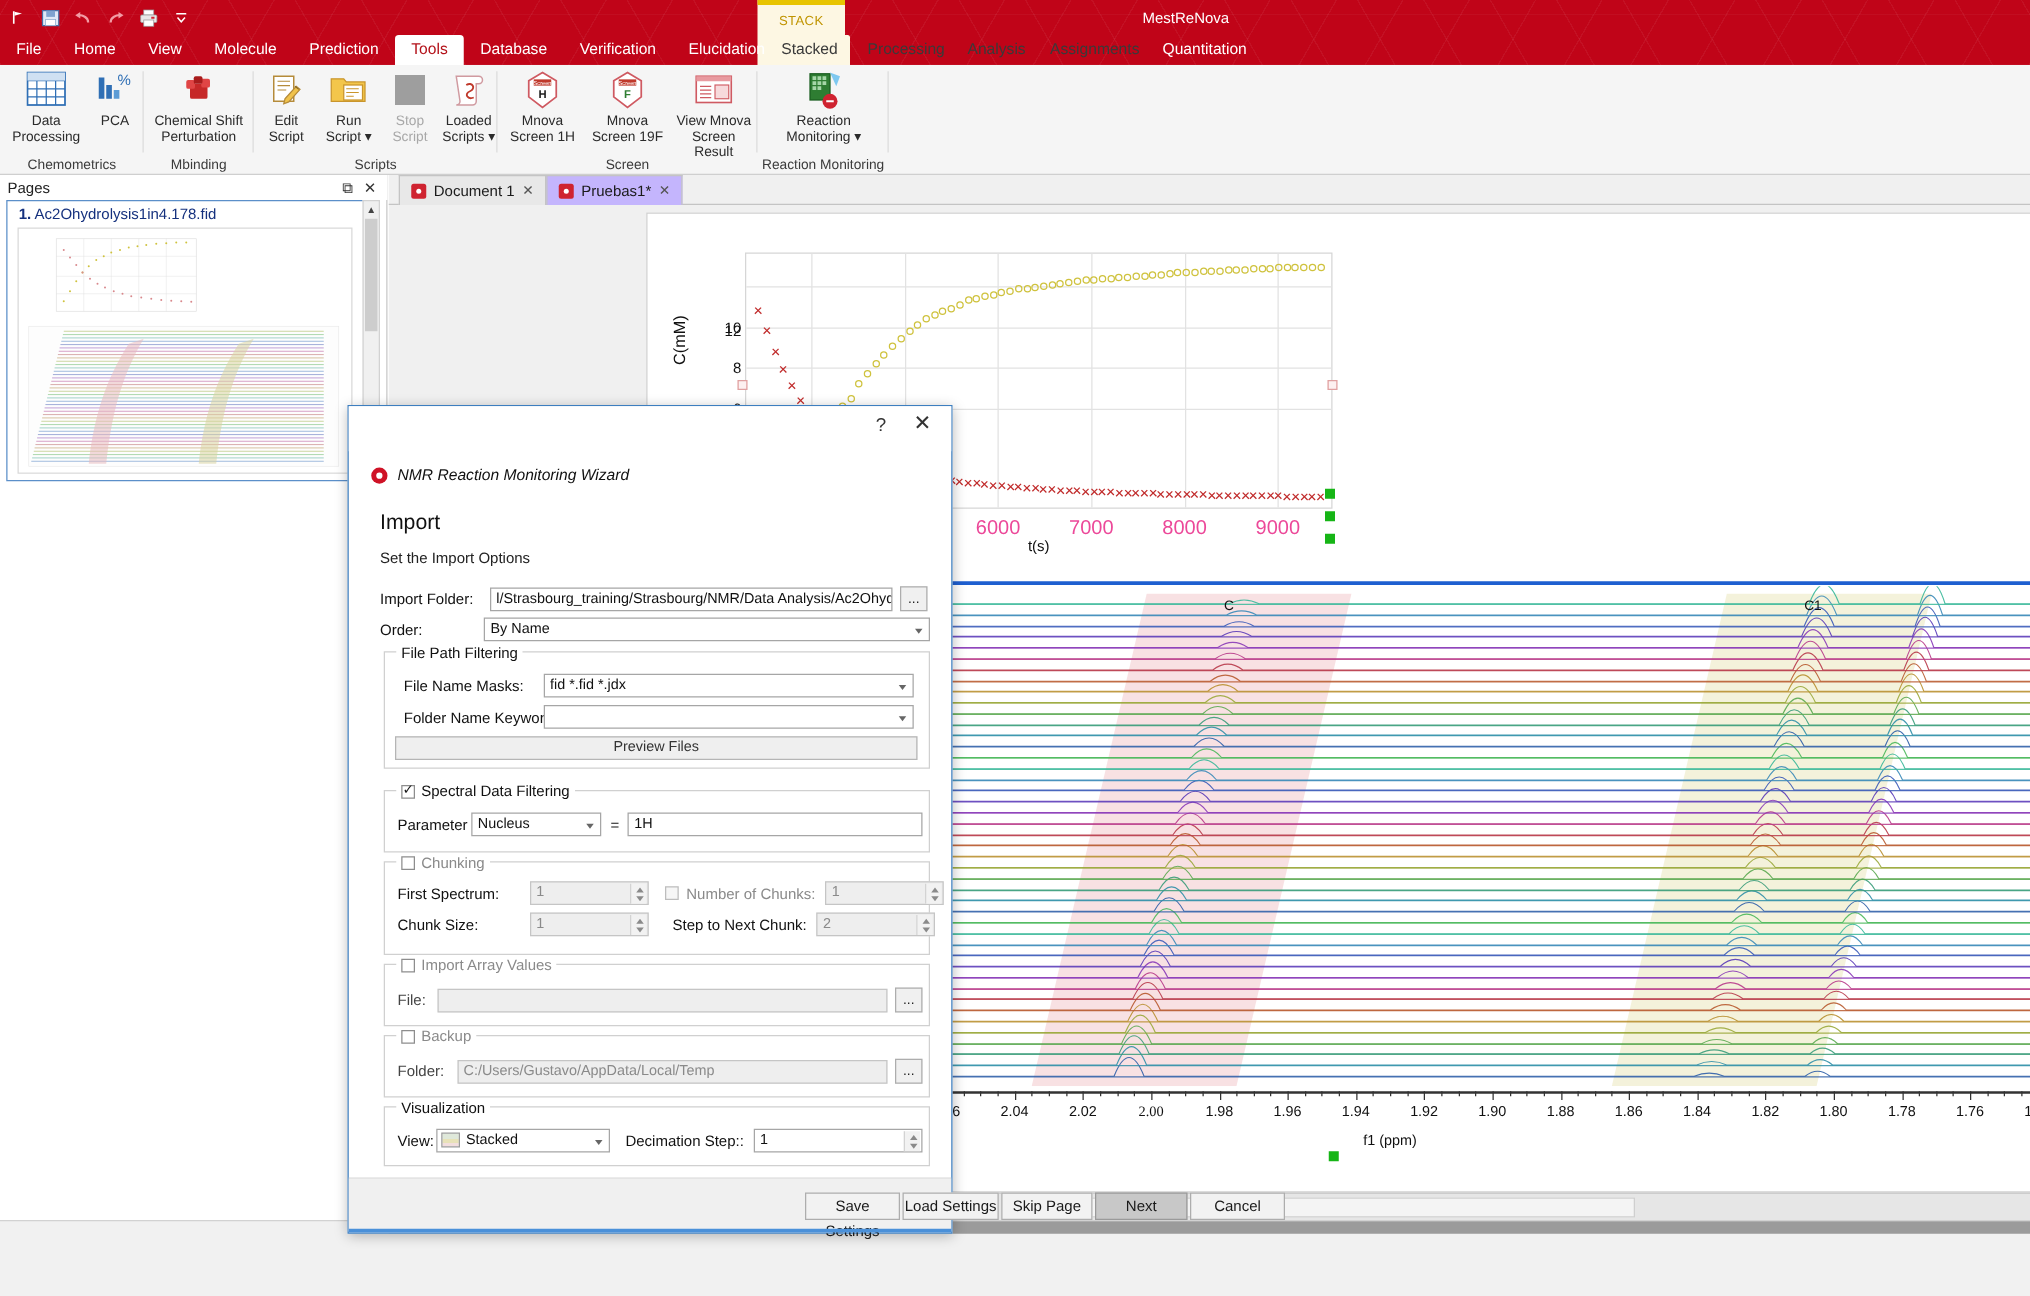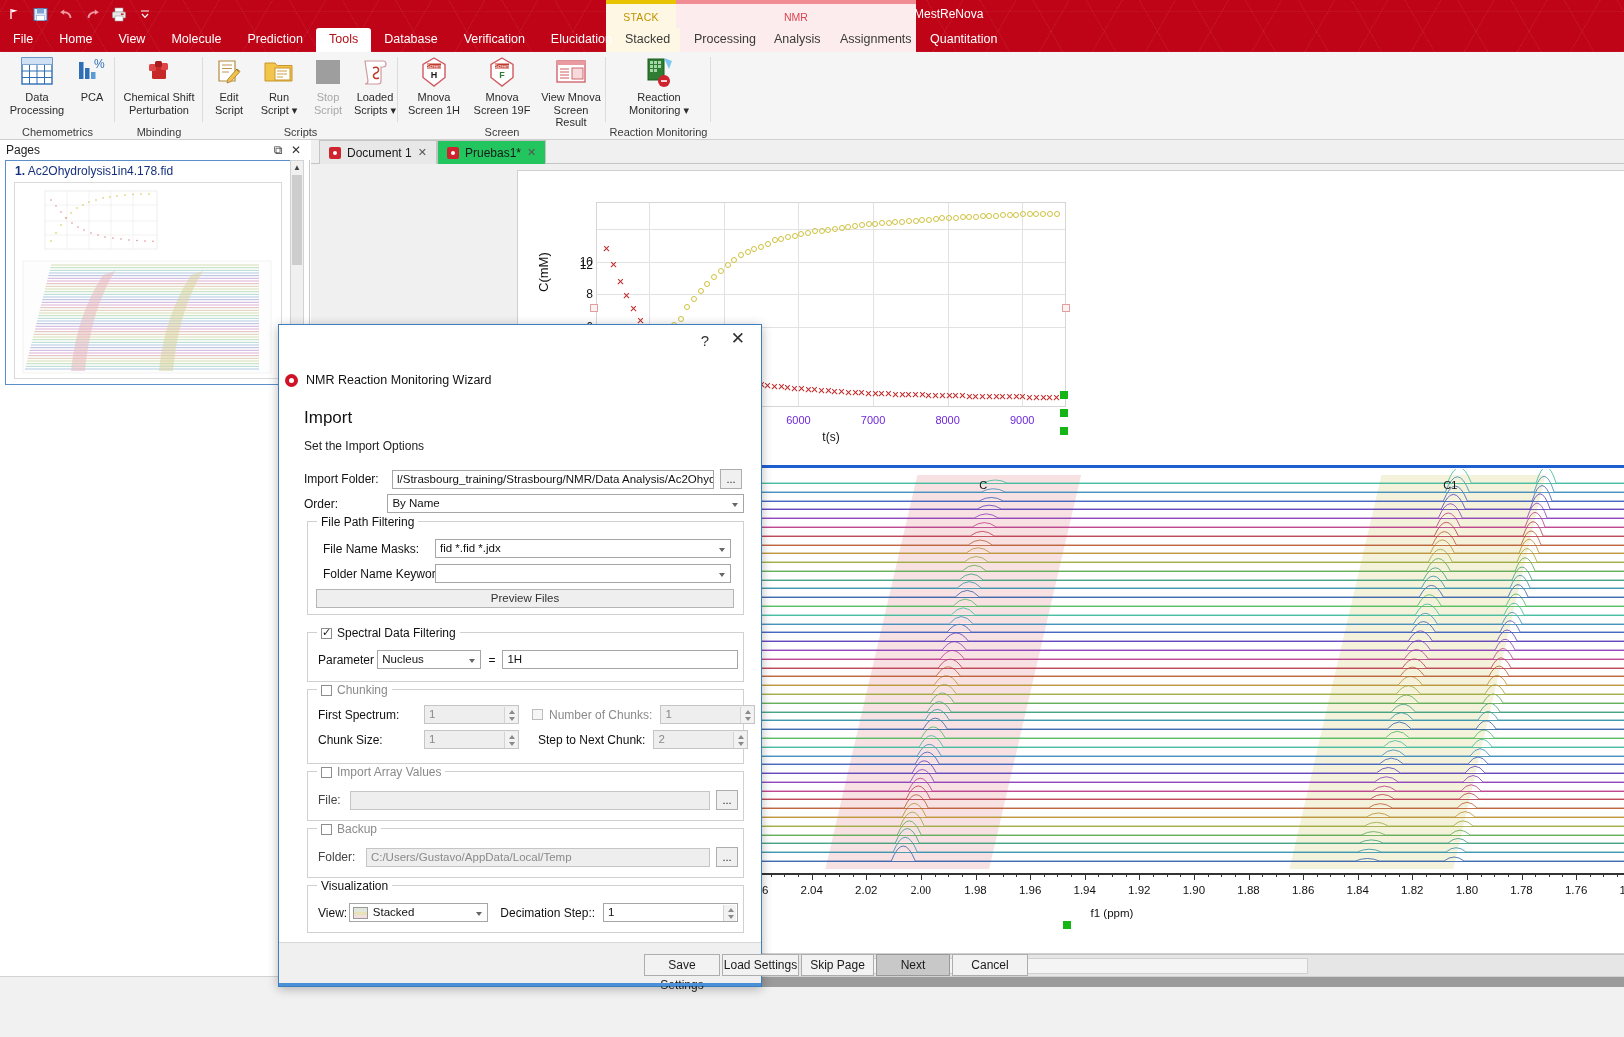--- a/index.html
+++ b/index.html
@@ -82,40 +82,40 @@
   .pp-scroll .arrow { position:absolute; left:0; top:0; width:12px; height:13px; text-align:center; font-size:8px; color:#444; line-height:13px; }
   .pp-scroll .thumb { position:absolute; left:1px; top:14px; width:10px; height:90px; background:#cdcdcd; }
 
   
   #doc-tabs { position:absolute; left:311px; top:140px; width:1313px; height:24px; background:#f0f0f0; border-bottom:1px solid #c4c4c4; }
   .doc-tab {
     position:absolute; top:0; height:24px; display:flex; align-items:center; gap:6px;
     padding:0 9px; font-size:12px; color:#1a1a1a; background:#e8e8e8; border:1px solid #c4c4c4; border-bottom:none;
     cursor:default;
   }
-  .doc-tab.active { background:#22c55e; }
+  .doc-tab.active { background:#c4b5fd; }
   .doc-tab .tclose { font-size:11px; color:#555; }
   .doc-ico { width:12px; height:12px; border-radius:2px; background:#cf2330; display:flex; align-items:center; justify-content:center; }
   .doc-ico:after { content:""; width:4px; height:4px; background:#fff; border-radius:50%; }
 
   
   #doc-area { position:absolute; left:311px; top:164px; width:1313px; height:790px; background:#f0f0f0; }
   #page-sheet { position:absolute; left:206px; top:6px; width:1212px; height:784px; background:#ffffff; border:1px solid #d0d0d0; }
 
   
   #kinetics { position:absolute; left:20px; top:25px; width:540px; height:260px; }
   .kin-axis-label-y {
     position:absolute; left:-2px; top:96px; font-size:13px; color:#111;
     transform:rotate(-90deg); transform-origin:left top; white-space:nowrap;
   }
   .kin-plot { position:absolute; left:58px; top:6px; width:470px; height:205px; border:1px solid #d6d6d6; background:#fff; }
   .kin-grid-v { position:absolute; top:0; bottom:0; width:1px; background:#e2e2e2; }
   .kin-grid-h { position:absolute; left:0; right:0; height:1px; background:#e2e2e2; }
   .kin-ytick { position:absolute; right:100%; margin-right:4px; font-size:12px; color:#111; transform:translateY(-50%); white-space:nowrap; }
-  .kin-xtick { position:absolute; top:100%; margin-top:8px; font-size:11px; color:#6d28d9; transform:translateX(-50%); white-space:nowrap; }
+  .kin-xtick { position:absolute; top:100%; margin-top:8px; font-size:16px; color:#ec4899; transform:translateX(-50%); white-space:nowrap; }
   .kin-xlabel { position:absolute; left:50%; top:100%; margin-top:24px; transform:translateX(-50%); font-size:12px; color:#111; }
   .mark-x { position:absolute; width:7px; height:7px; margin:-3.5px 0 0 -3.5px; }
   .mark-x:before, .mark-x:after { content:""; position:absolute; left:0; top:3px; width:7px; height:1.4px; background:#c02a2a; }
   .mark-x:before { transform:rotate(45deg); }
   .mark-x:after { transform:rotate(-45deg); }
   .mark-o { position:absolute; width:6px; height:6px; margin:-3px 0 0 -3px; border:1.3px solid #cfc23d; border-radius:50%; }
 
   .kin-handle { position:absolute; width:8px; height:8px; background:#16b516; }
   .kin-handle.pink { background:#fdf0f0; border:1px solid #e0a0a0; }
 
@@ -137,21 +137,21 @@
   #statusbar .sb-strip { position:absolute; left:311px; top:0; width:1313px; height:10px; background:#9b9b9b; }
 
   
   #dialog {
     position:absolute; left:278px; top:324px; width:484px; height:663px;
     background:#ffffff; border:1px solid #3d7ebf; box-shadow:0 2px 10px rgba(0,0,0,0.28);
   }
   .dlg-titlebar { position:absolute; left:0; top:0; width:482px; height:36px; background:#ffffff; }
   .dlg-help { position:absolute; right:52px; top:7px; font-size:15px; color:#333; cursor:default; }
   .dlg-close { position:absolute; right:16px; top:5px; font-size:17px; color:#333; cursor:default; line-height:18px; }
-  .dlg-wiz-row { position:absolute; left:6px; top:48px; display:flex; align-items:center; gap:8px; }
+  .dlg-wiz-row { position:absolute; left:18px; top:48px; display:flex; align-items:center; gap:8px;font-style:italic; }
   .mnova-dot { width:13px; height:13px; border-radius:50%; background:#cf1226; display:flex; align-items:center; justify-content:center; }
   .mnova-dot:after { content:""; width:5px; height:5px; background:#fff; border-radius:50%; }
   .dlg-wiz-title { font-size:12.5px; color:#111; }
   .dlg-h1 { position:absolute; left:25px; top:83px; font-size:17px; color:#111; }
   .dlg-sub { position:absolute; left:25px; top:114px; font-size:12px; color:#222; }
 
   .frow { position:absolute; display:flex; align-items:center; }
   .flabel { font-size:12px; color:#111; white-space:nowrap; }
   .tinput {
     height:19px; border:1px solid #a6a6a6; background:#fff; font-size:11.5px; color:#111;
@@ -247,23 +247,20 @@
     </span>
     <span class="qicon">
       <svg width="12" height="12" viewBox="0 0 12 12">
           <path d="M2 3 h8 M3 6 l3 3.4 3 -3.4" stroke="#fff" stroke-width="1.2" fill="none"></path>
         </svg>
     </span>
   </div>
 
   <div class="ctx-stack">
     <div class="ctx-label">STACK</div>
-  </div>
-  <div class="ctx-nmr">
-    <div class="ctx-label">NMR</div>
   </div>
 
   <div class="app-title">MestReNova</div>
 
   <div class="menu-row">
     <div class="menu-item">File</div>
     <div class="menu-item">Home</div>
     <div class="menu-item">View</div>
     <div class="menu-item">Molecule</div>
     <div class="menu-item">Prediction</div>

